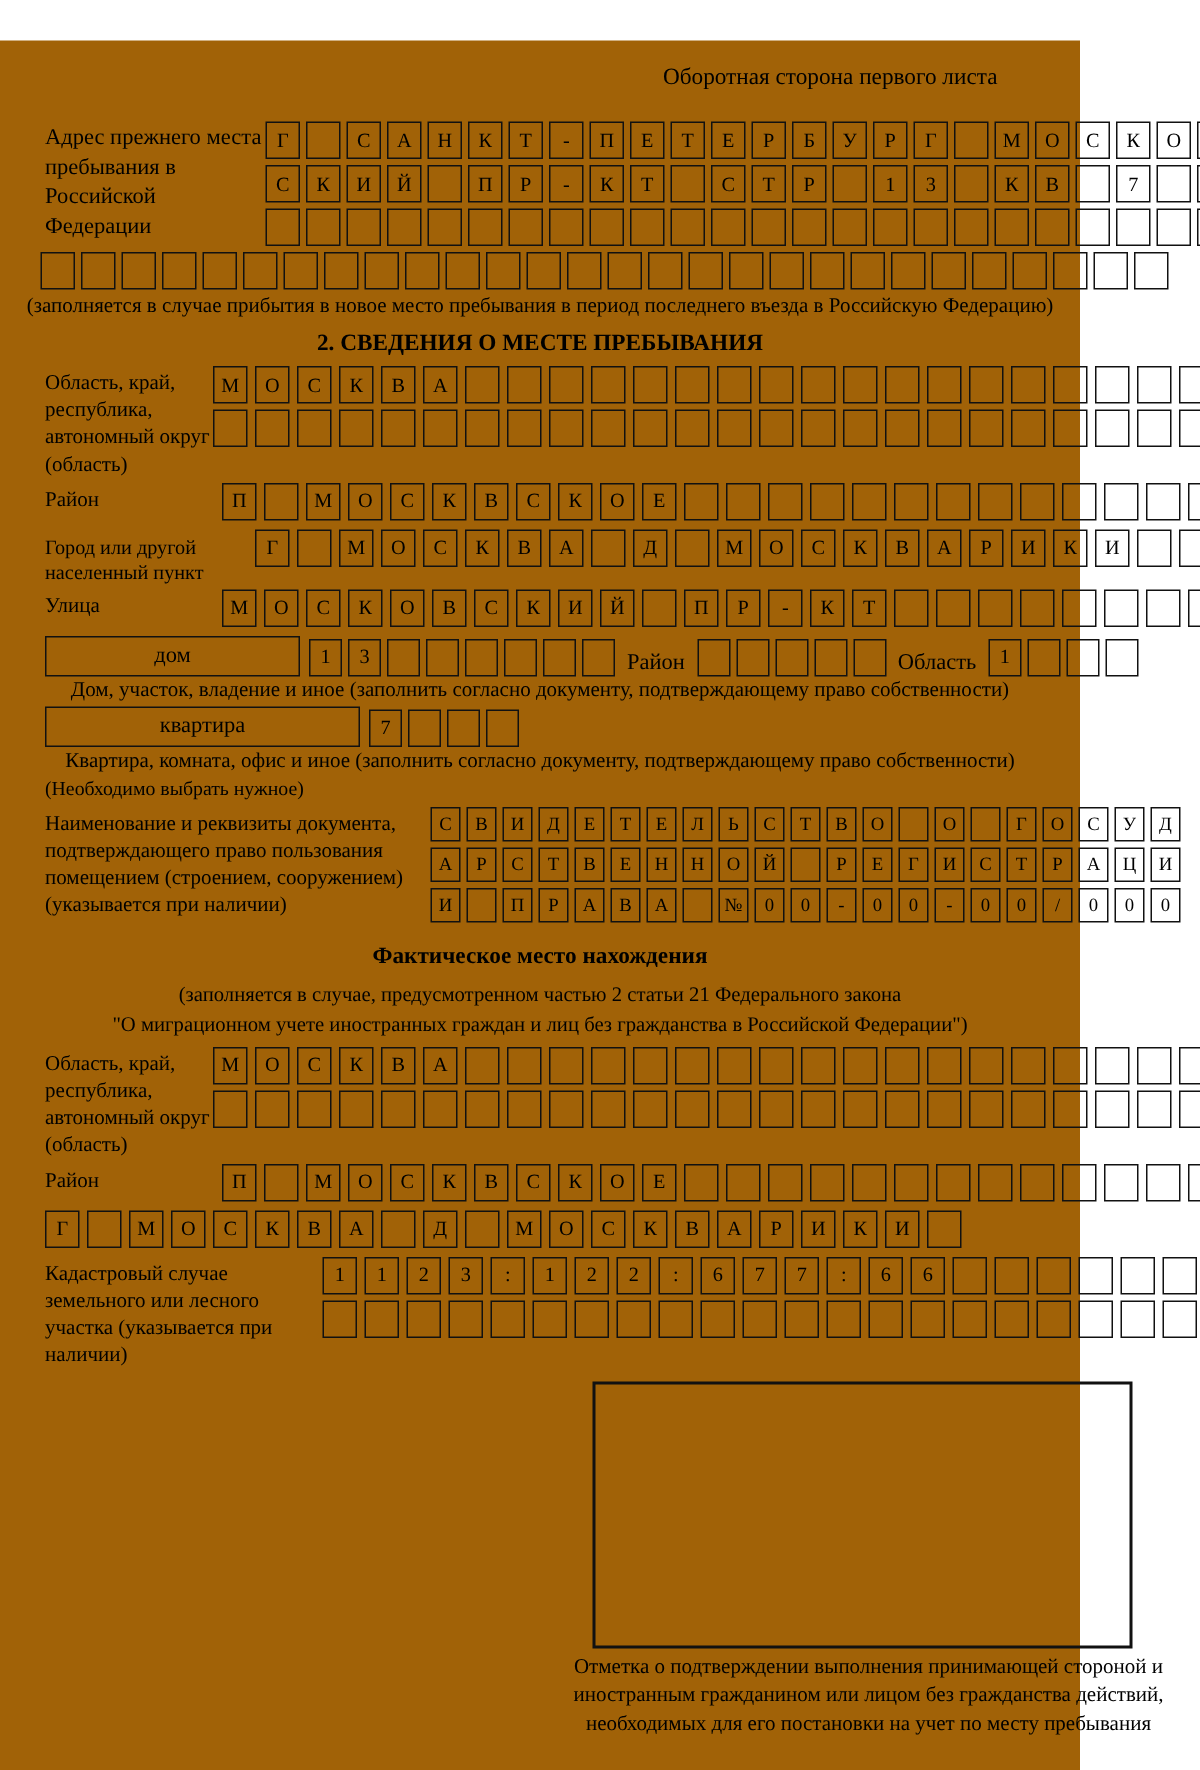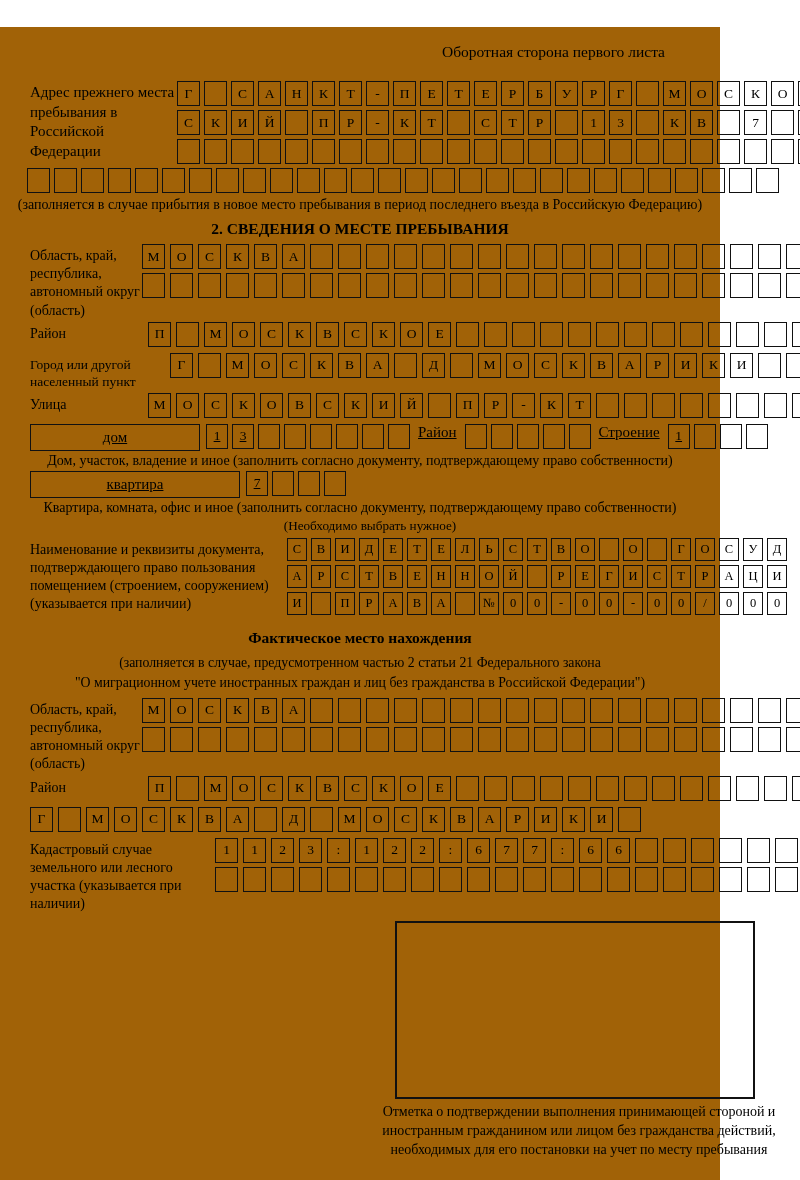--- a/index.html
+++ b/index.html
@@ -35,36 +35,36 @@
   .flabel { flex:none; font-size:14px; line-height:1.3; padding-top:3px; }
   .w112 { width:112px; }
   .w118 { width:118px; }
   .w140 { width:140px; font-size:13.5px; }
   .w150 { width:150px; font-size:13px; }
   .w185 { width:185px; }
   .w257 { width:257px; font-size:14px; }
   .stack > .cells { margin-bottom:4px; }
 
   
-  .house-row { display:flex; align-items:flex-start; margin:2px 0 2px 30px; gap:6px;text-decoration:underline; }
+  .house-row { display:flex; align-items:flex-end; margin:2px 0 2px 30px; gap:6px; }
   .field-box { border:1.6px solid #111; height:25px; display:flex; align-items:center;
                justify-content:center; font-size:15px; flex:none; }
   .dom-box { width:168px; }
   .kv-box { width:208px; }
   .inline-label { font-size:15px; flex:none; padding:0 2px; }
   .house-row .cells { margin-bottom:0; }
 
   
   .stay-row { display:flex; align-items:center; margin:6px 0 2px 30px; font-size:15px; }
   .checkbox { width:23px; height:25px; border:1.6px solid #111; display:flex; flex:none;
               align-items:center; justify-content:center; font-size:15px; margin:0 10px; }
   .stay-gap1 { margin-left:12px; }
   .stay-gap2 { margin-left:26px; }
 
-  .small-note { font-size:13.2px; text-align:center; width:680px; margin:0 0 4px 30px; }
+  .small-note { font-size:13.2px; width:680px; margin:0 0 4px 30px; }
 
   
   .sub-title { text-align:center; font-weight:bold; font-size:15.5px; margin:10px 0 6px; }
   .sub-cap { text-align:center; font-size:13.8px; line-height:1.45; }
 
   .stamp-box { width:356px; height:174px; border:2px solid #111; margin:8px 0 4px 395px; }
   .stamp-cap { width:402px; margin-left:378px; text-align:center; font-size:14px; line-height:1.35; }
 </style>
 </head>
 <body>
@@ -348,21 +348,21 @@
         <span class="cell"></span>
       </div>
     <div class="inline-label">Район</div>
     <div class="cells c24">
         <span class="cell"></span>
         <span class="cell"></span>
         <span class="cell"></span>
         <span class="cell"></span>
         <span class="cell"></span>
       </div>
-    <div class="inline-label">Строение</div>
+    <div class="inline-label">Область</div>
     <div class="cells c24">
         <span class="cell">1</span>
         <span class="cell"></span>
         <span class="cell"></span>
         <span class="cell"></span>
       </div>
   </div>
   <div class="cap">Дом, участок, владение и иное (заполнить согласно документу, подтверждающему право собственности)</div>
 
   <div class="house-row">

